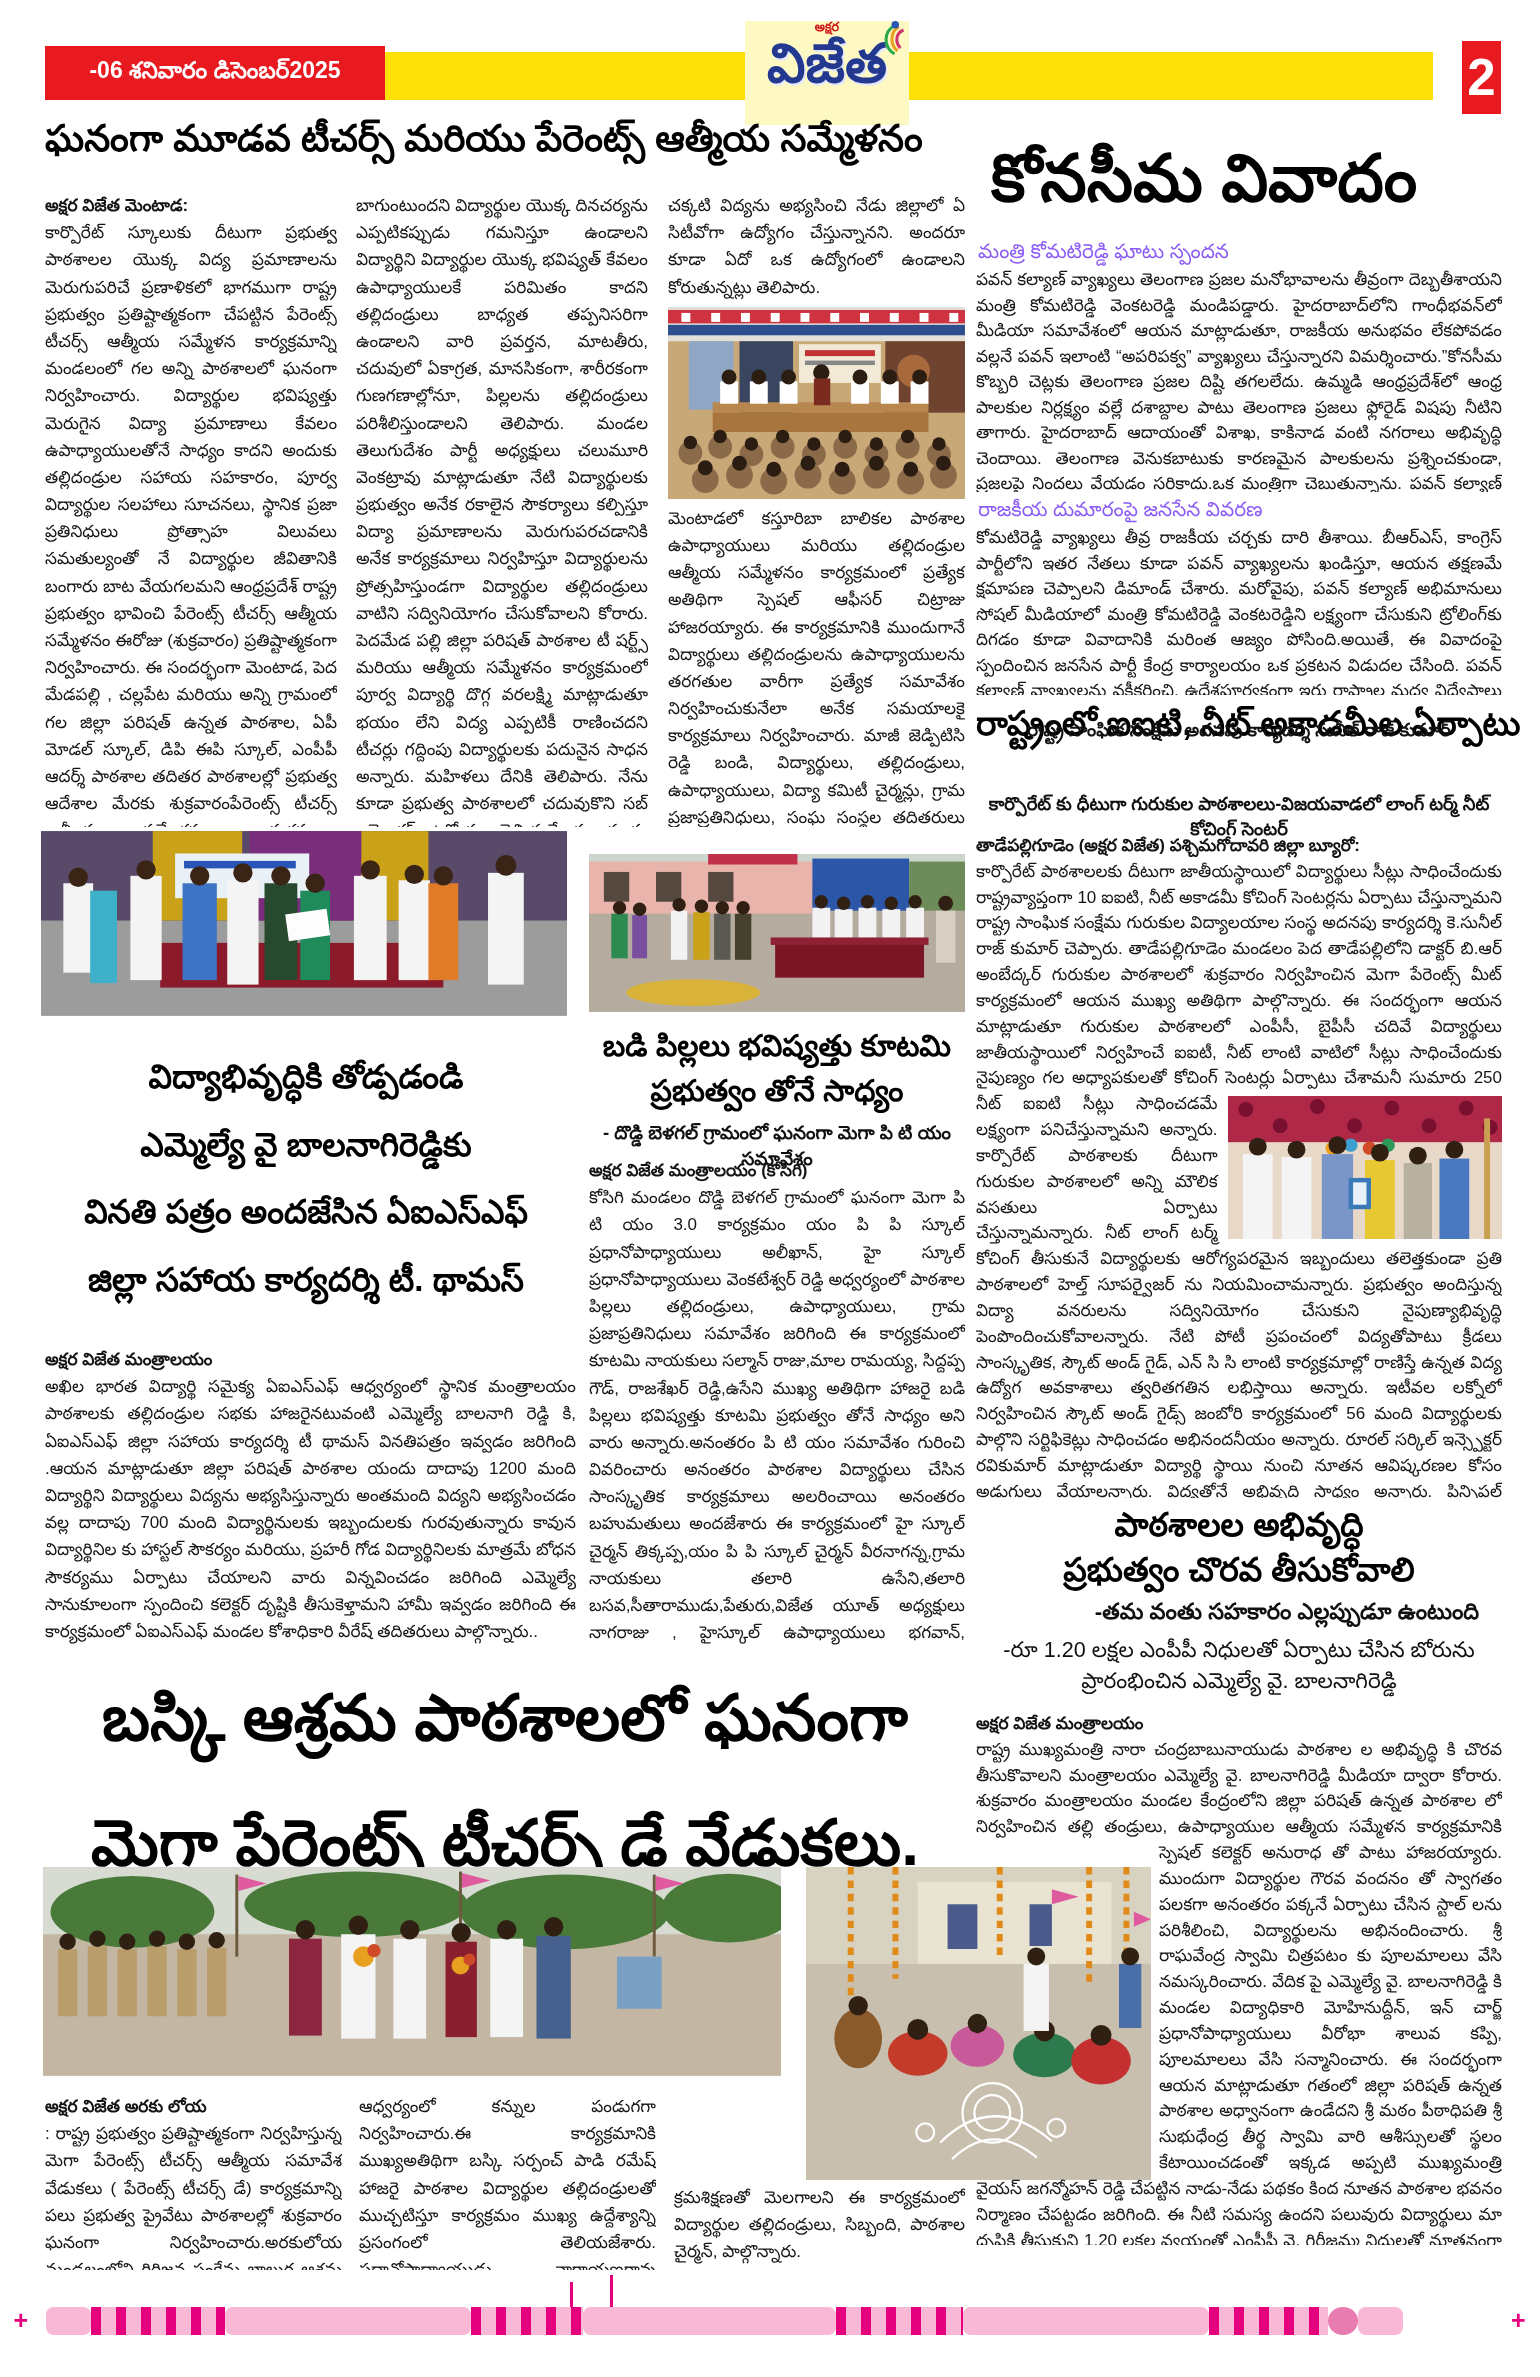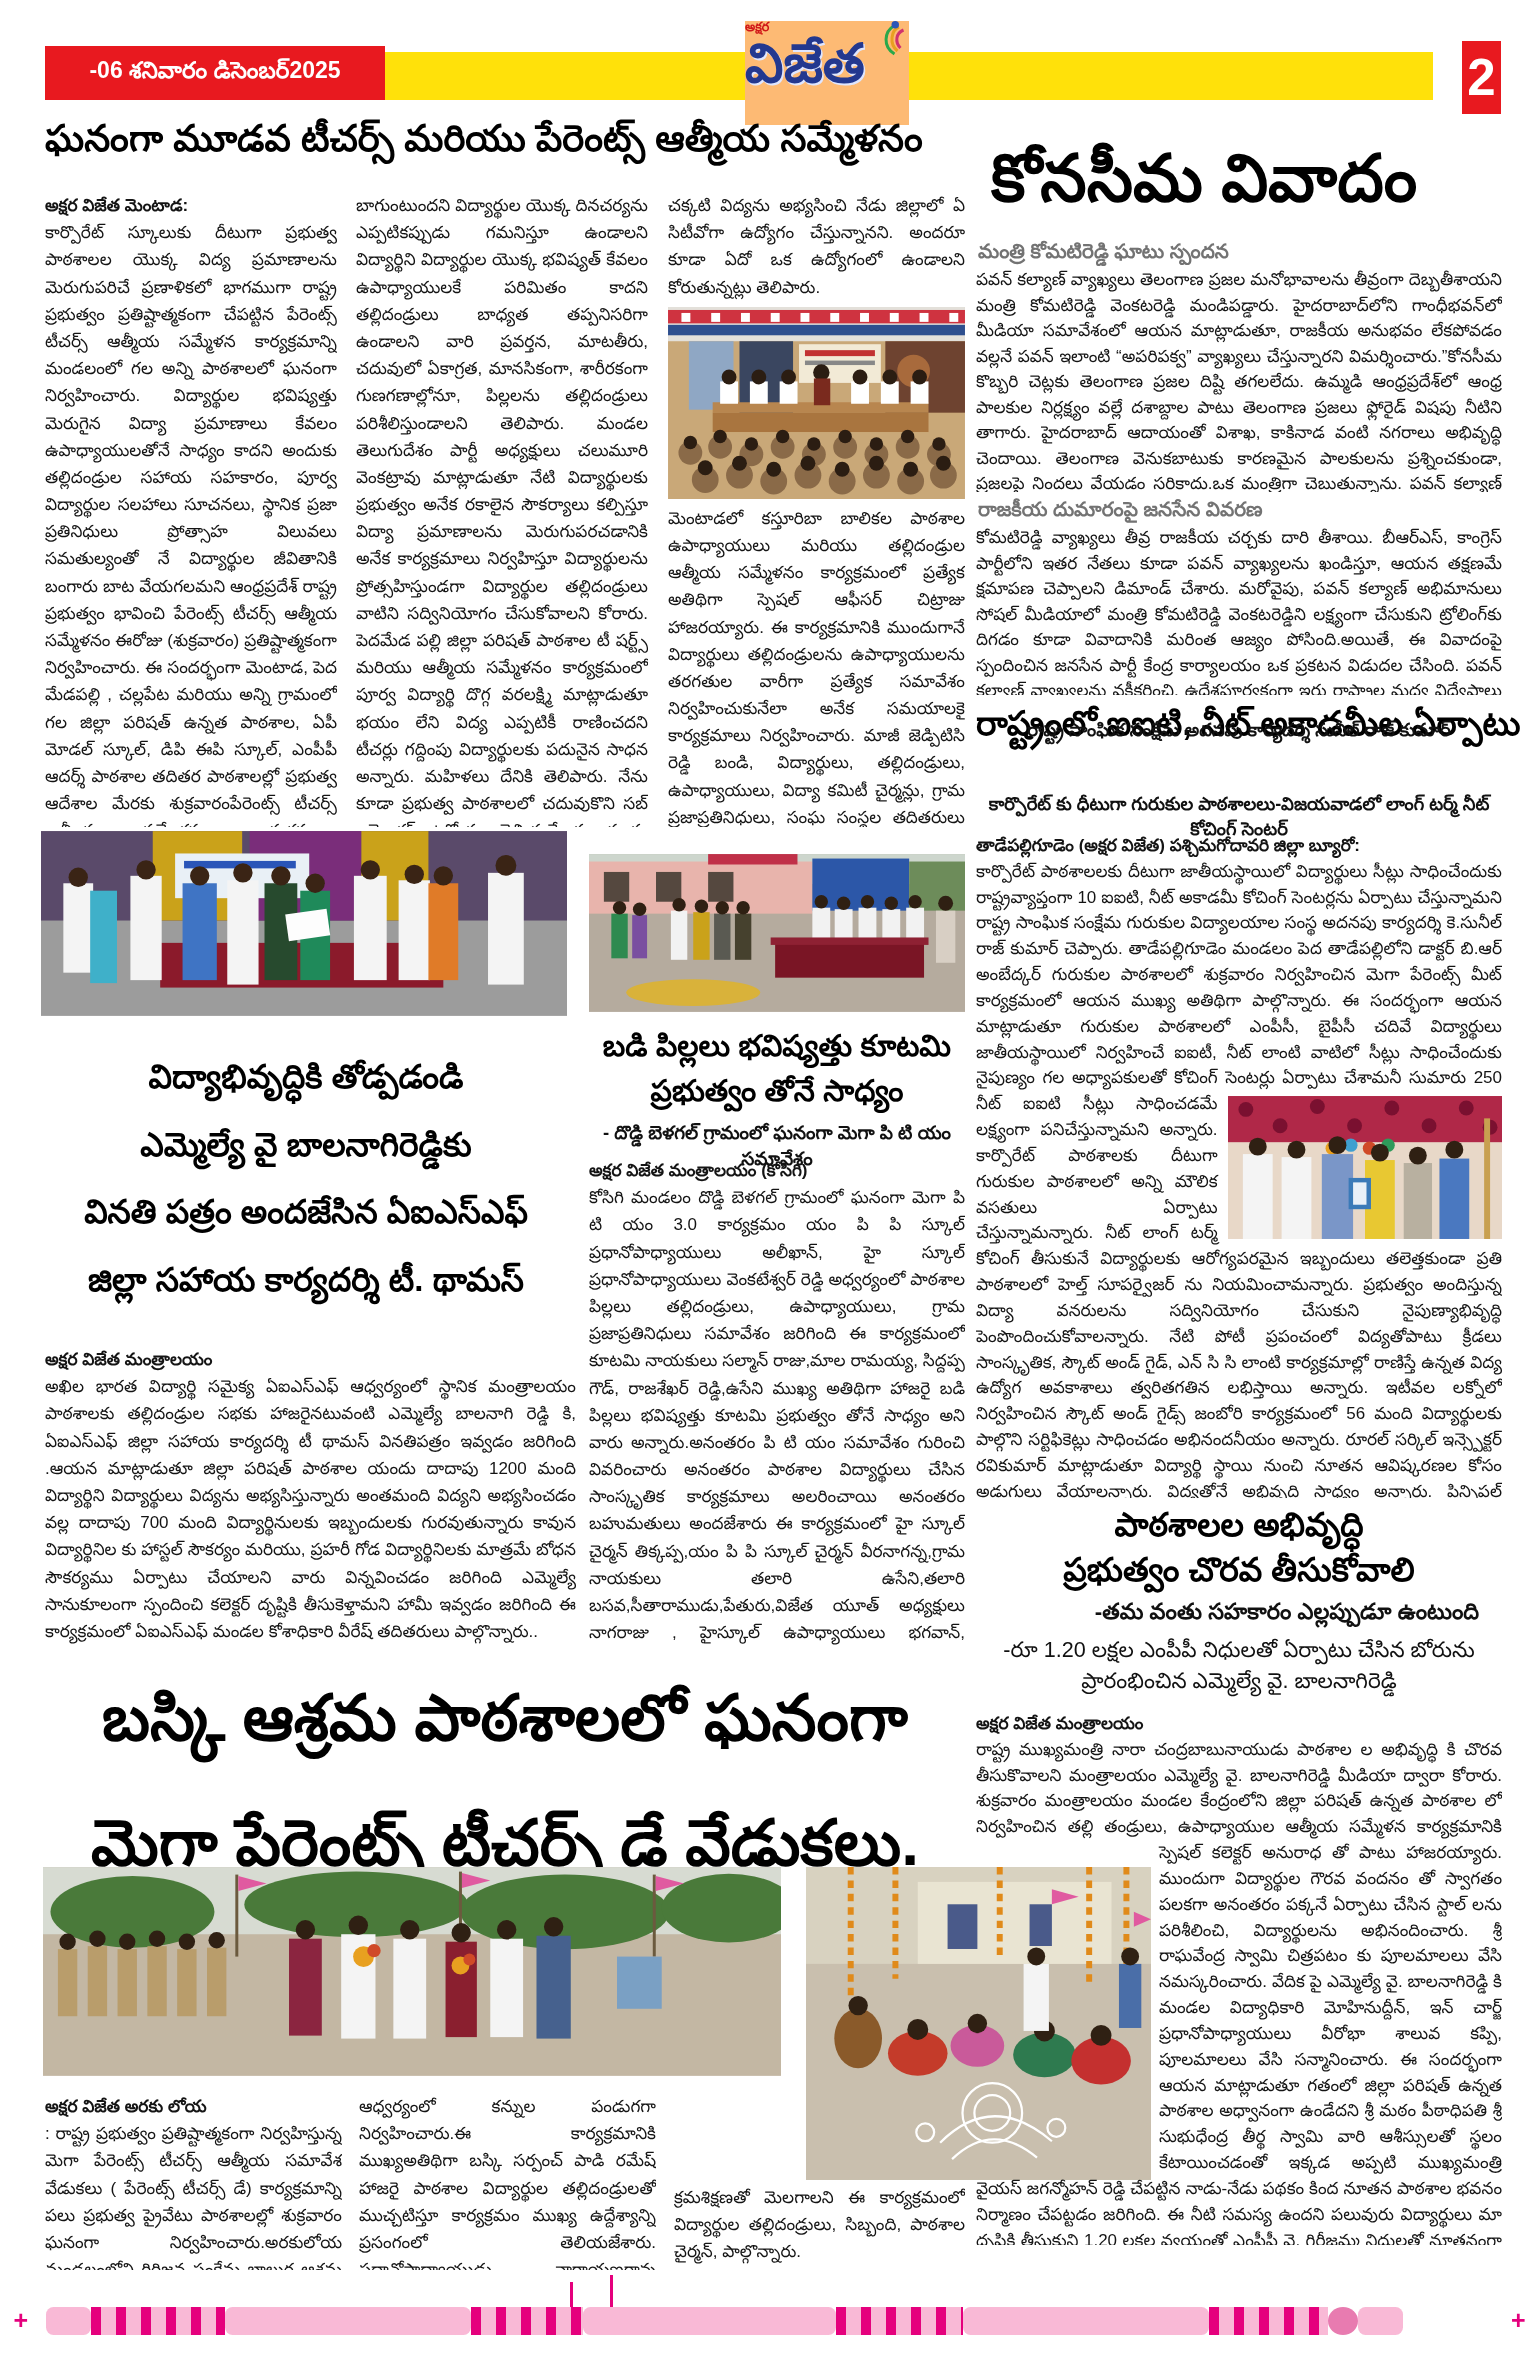--- a/index.html
+++ b/index.html
@@ -3,21 +3,21 @@
 <meta charset="utf-8">
 <style>
   html,body{margin:0;padding:0;background:#ffffff;}
   #page{position:relative;width:1541px;height:2377px;background:#ffffff;overflow:hidden;
         font-family:"Liberation Sans", sans-serif;color:#111;}
   .abs{position:absolute;}
   .clip{overflow:hidden;}
   .body-text{font-size:17px;line-height:1.6;text-align:justify;color:#141414;}
   .body-text .dl{font-weight:bold;}
   .headline{font-weight:800;color:#000;}
-  .red-sub{color:#737373;font-weight:bold;}
+  .red-sub{color:#8b5cf6;font-weight:normal;}
   .center{text-align:center;}
   .nowrap{white-space:nowrap;}
   .photo{display:block;}
   .float-photo{float:right;margin:4.5px 0 6px 10.4px;}
   .float-spacer{float:left;width:183px;height:316px;}
   .pinkbar{display:flex;align-items:center;gap:0;}
   .pb-pill{background:#f9b9d6;height:28px;border-radius:7.5px;}
   .pb-stripes{height:28px;background:repeating-linear-gradient(90deg,#e5007d 0 10.4px,#f9b9d6 10.4px 25px);}
   .cropmark{color:#e5007d;font-size:25px;font-weight:bold;}
   .tick{position:absolute;width:3px;background:#e5007d;}
@@ -26,21 +26,21 @@
 <body>
 
 <div id="page">
 
   <div class="abs" style="left:0;top:0;width:1541px;height:127px;">
     <div class="abs" style="left:385px;top:52px;width:1048px;height:48px;background:#ffe10a;"></div>
     <div class="abs" style="left:45px;top:46px;width:340px;height:54px;background:#e8191f;display:flex;align-items:center;justify-content:center;">
       <span style="color:#fff;font-weight:bold;font-size:23px;">-06 శనివారం డిసెంబర్2025</span>
     </div>
 
-    <div class="abs" style="left:745px;top:21px;width:164px;height:104px;background:#fdba74;">
+    <div class="abs" style="left:745px;top:21px;width:164px;height:104px;text-align:center;background:#fef9c3;">
       <div style="color:#d01818;font-size:12.7px;font-weight:bold;line-height:1;">అక్షర</div>
       <div style="color:#23388f;font-weight:800;font-size:54px;line-height:1.1;text-shadow:1.5px 1.5px 0 #dfe6ff;">విజేత</div>
       <svg class="abs" width="39" height="39" viewBox="0 0 52 52" style="right:-4.5px;top:-3px;">
         <path d="M26 48 C10 38 12 18 26 10" stroke="#2aa84a" stroke-width="4" fill="none"></path>
         <path d="M30 44 C18 34 22 16 32 12" stroke="#e8a020" stroke-width="4" fill="none"></path>
         <path d="M34 40 C26 32 28 20 38 16" stroke="#d0336d" stroke-width="4" fill="none"></path>
         <circle cx="27" cy="9" r="5" fill="#2a55b8"></circle>
       </svg>
     </div>
     <div class="abs" style="left:1462px;top:41px;width:39px;height:73px;background:#e8191f;display:flex;align-items:center;justify-content:center;">

